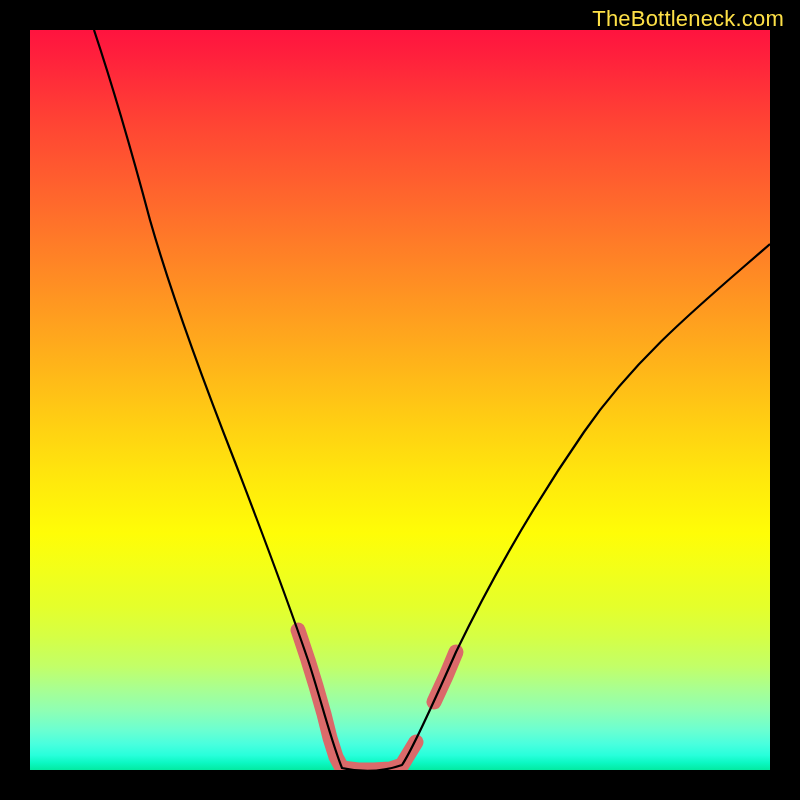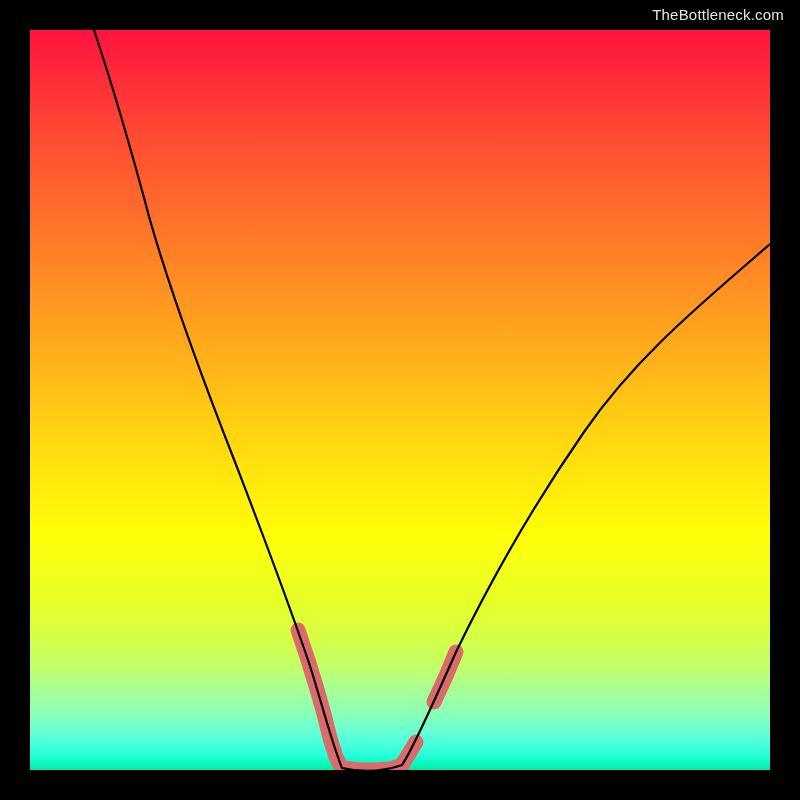--- a/index.html
+++ b/index.html
@@ -53,22 +53,22 @@
     position: absolute;
     left: 0;
     top: 0;
     width: 740px;
     height: 740px;
   }
   .watermark {
     position: absolute;
     top: 6px;
     right: 16px;
-    color: #e5e5e5;
-    font-size: 15px;
+    color: #fde047;
+    font-size: 22px;
     font-weight: 500;
     letter-spacing: 0.2px;
     user-select: none;
   }
 </style>
 </head>
 <body>
 
 <div class="frame">
   <div class="plot">

